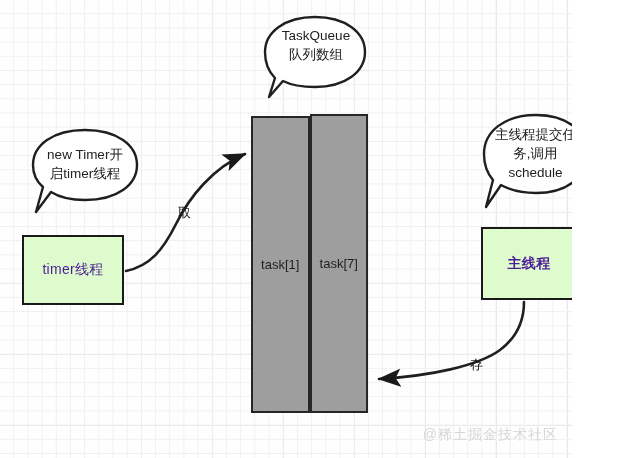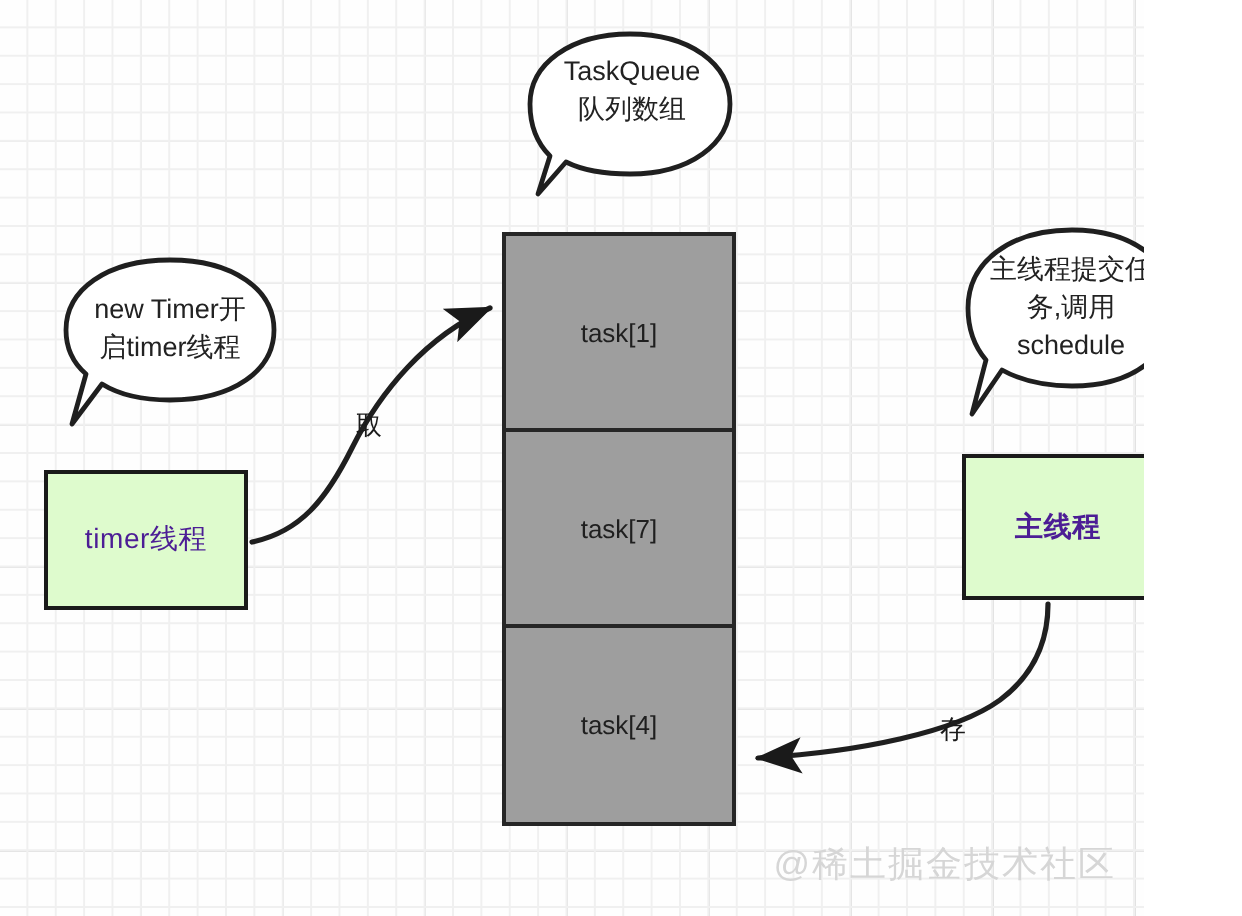--- a/index.html
+++ b/index.html
@@ -59,21 +59,21 @@
     margin-top: -2.5px;
   }
   .task-cell.first { margin-top: 0; }
   .task-stack {
     position: absolute;
     left: 251px;
     top: 116px;
     width: 117px;
     height: 297px;
     display: flex;
-    flex-direction: column;
+    flex-direction: row;
   }
   .task-stack .task-cell {
     position: relative;
     flex: 1 1 0;
     display: flex;
     align-items: center;
     justify-content: center;
   }
   .callout-text {
     position: absolute;
@@ -88,21 +88,21 @@
     position: absolute;
     color: #1a1a1a;
     font-size: 13px;
     line-height: 14px;
   }
   .watermark {
     position: absolute;
     right: 14px;
     bottom: 14px;
     color: #d6d6d6;
-    font-size: 18px;
+    font-size: 14px;
     letter-spacing: 1px;
     user-select: none;
   }
 </style>
 </head>
 <body>
 
 <div id="canvas">
 
   <svg id="vector-layer" viewBox="0 0 621 458">
@@ -153,23 +153,20 @@
     <span>主线程</span>
   </div>
 
   <div class="task-stack">
     <div class="task-cell first">
       <span>task[1]</span>
     </div>
     <div class="task-cell">
       <span>task[7]</span>
     </div>
-    <div class="task-cell">
-      <span>task[4]</span>
-    </div>
   </div>
 
   <div class="edge-label" style="left:178px; top:206px;">取</div>
 
   <div class="edge-label" style="left:470px; top:358px;">存</div>
 
   <div class="watermark">@稀土掘金技术社区</div>
 
 </div>
 

